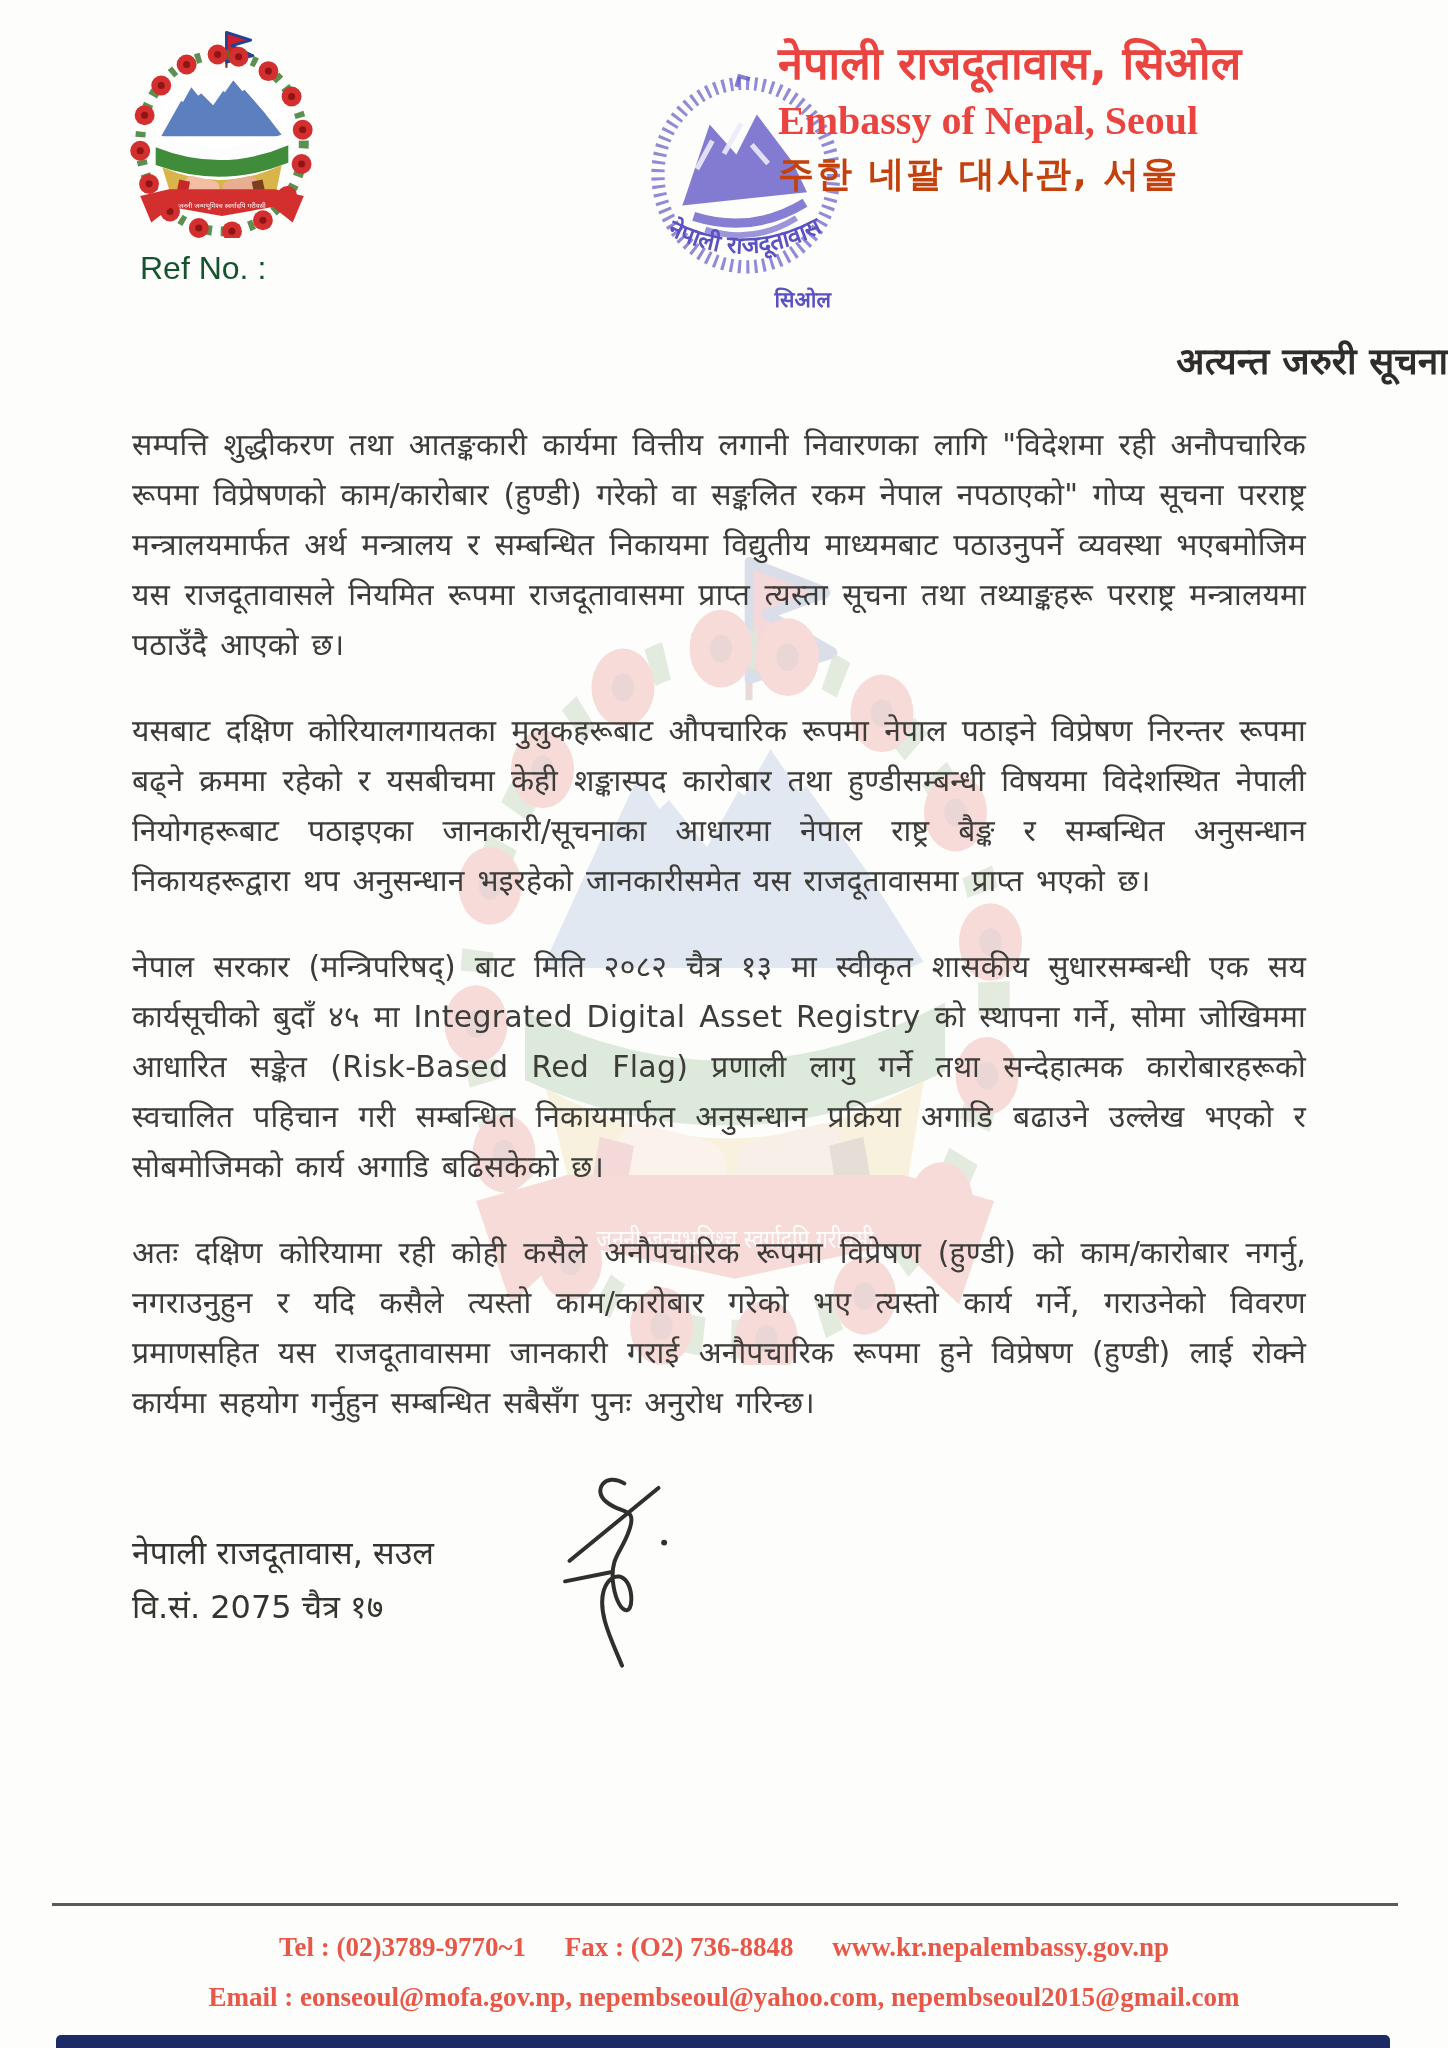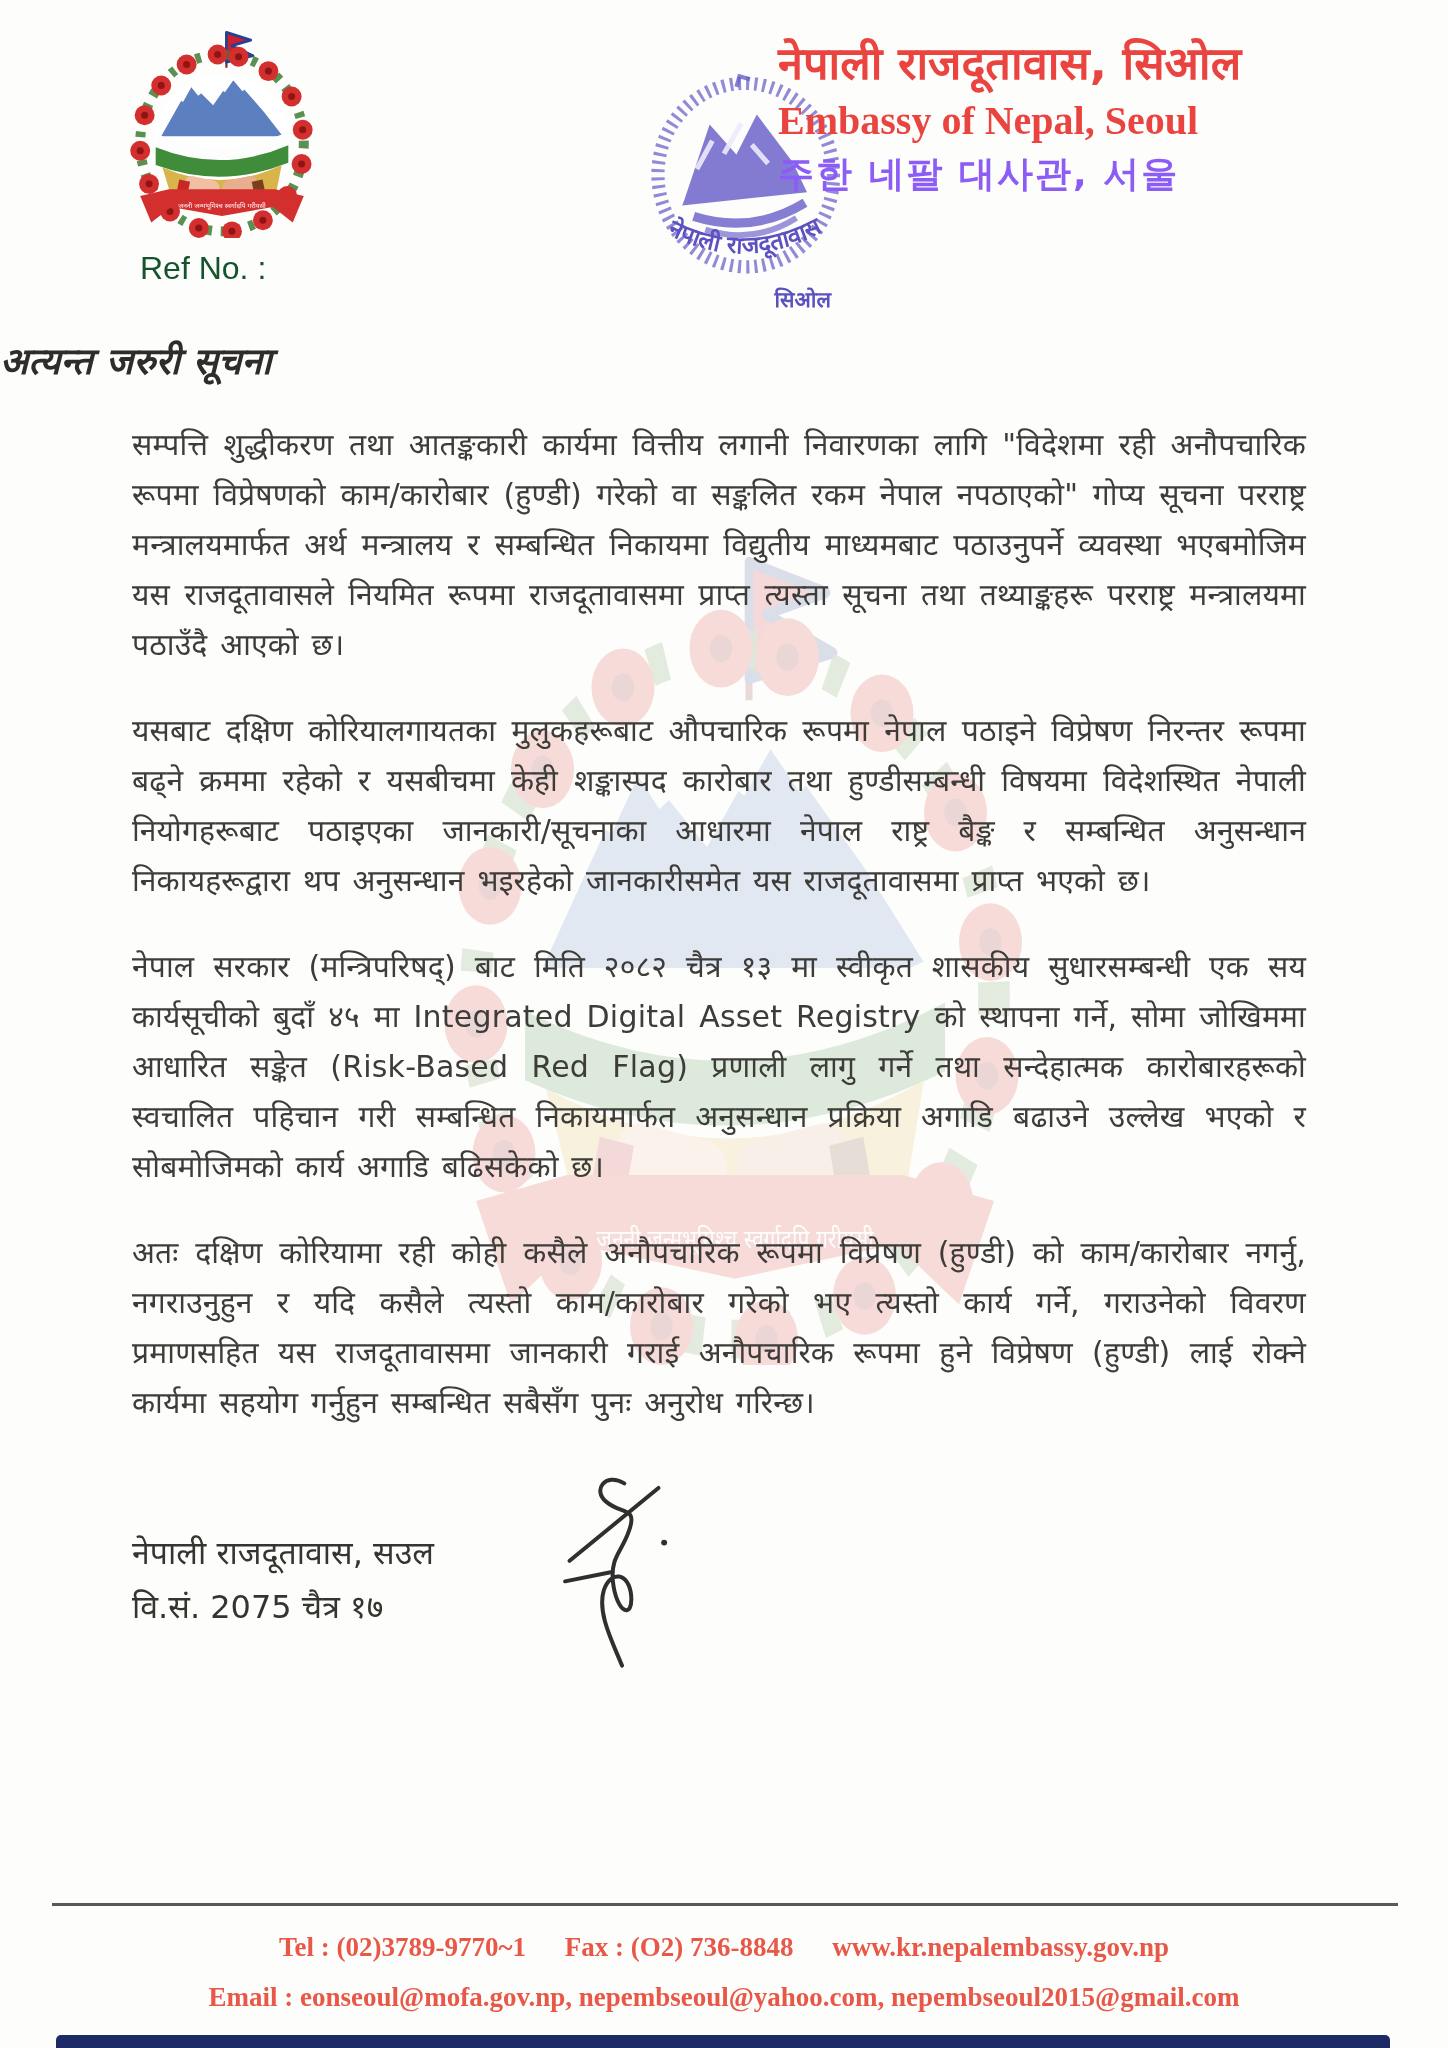--- a/index.html
+++ b/index.html
@@ -9,28 +9,28 @@
     font-family:"DejaVu Sans",sans-serif;color:#3a3a38;
   }
   
   .emblem{position:absolute;left:108px;top:28px;width:228px;height:210px;}
   .emblem svg{width:100%;height:100%;}
   .stamp{position:absolute;left:612px;top:70px;width:270px;height:255px;opacity:.92;}
   .stamp svg{width:100%;height:100%;}
   .org-names{position:absolute;left:778px;top:34px;width:624px;text-align:left;}
   .org-np{font-size:45px;font-weight:700;color:#ea4440;line-height:60px;}
   .org-en{font-family:"Liberation Serif",serif;font-size:40px;font-weight:700;color:#ea4440;line-height:54px;}
-  .org-kr{font-size:36px;font-weight:700;color:#8b5cf6;line-height:52px;letter-spacing:2px;}
+  .org-kr{font-size:36px;font-weight:700;color:#c2410c;line-height:52px;letter-spacing:2px;}
   .ref{position:absolute;left:140px;top:250px;font-size:32px;color:#14532d;font-family:"Liberation Sans",sans-serif;}
   
   .watermark{position:absolute;left:385px;top:545px;width:700px;height:820px;opacity:.16;pointer-events:none;}
   .watermark svg{width:100%;height:100%;}
   
-  .title{position:absolute;left:0;right:0;top:334px;margin:0;text-align:left;
-         font-size:37px;font-weight:700;color:#2e2d2b;font-style:italic;}
+  .title{position:absolute;left:0;right:0;top:334px;margin:0;text-align:right;
+         font-size:37px;font-weight:700;color:#2e2d2b;}
   .body{position:absolute;left:132px;top:420px;width:1190px;}
   .body p{margin:0 16px 36px 0;font-size:30px;line-height:50px;text-align:justify;
           word-spacing:3px;letter-spacing:.2px;color:#3d3c39;}
   .sig-block{position:absolute;left:132px;top:1526px;font-size:32px;line-height:54px;color:#35342f;}
   .signature{position:absolute;left:552px;top:1472px;width:140px;height:205px;}
   .signature svg{width:100%;height:100%;}
   
   .footer-rule{position:absolute;left:52px;right:50px;top:1903px;border-top:3px solid #5a5a5a;}
   .footer-lines{position:absolute;left:0;right:0;top:1916px;text-align:center;
                 font-family:"Liberation Serif",serif;font-weight:700;color:#e85848;}

